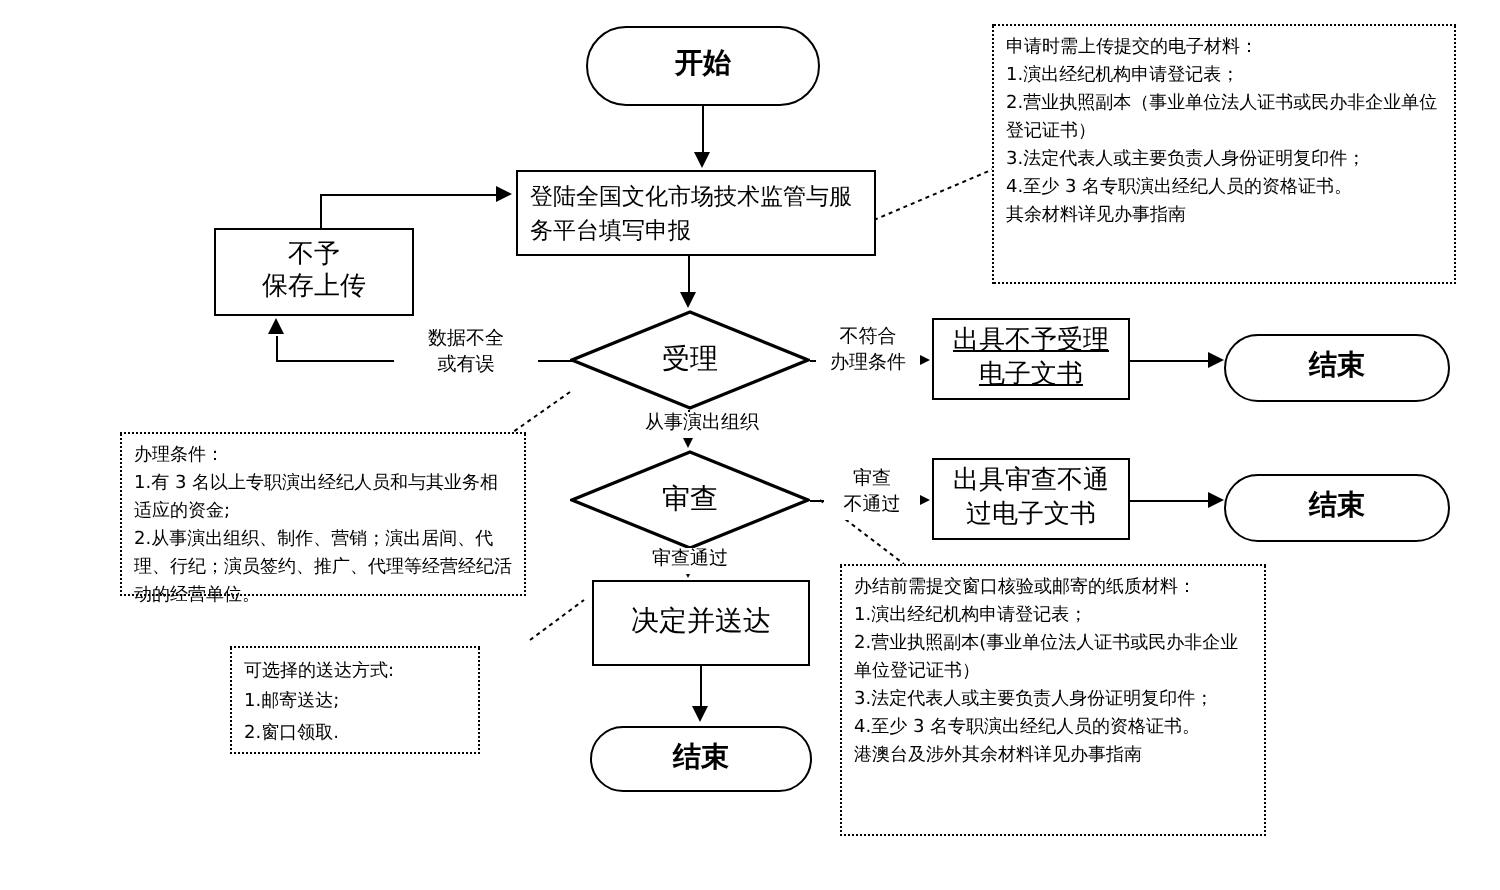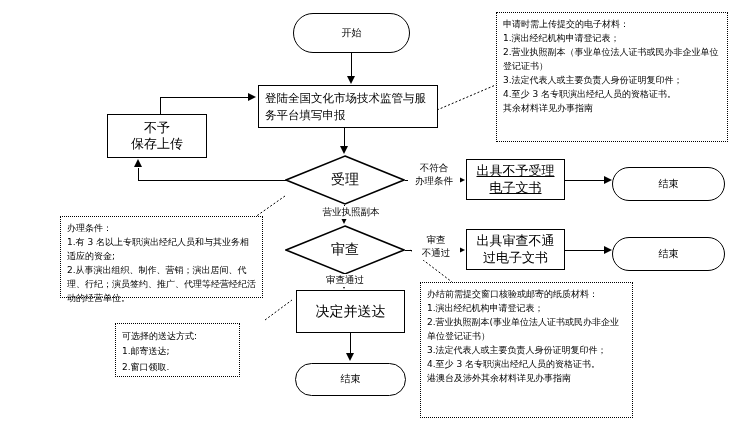--- a/index.html
+++ b/index.html
@@ -3,21 +3,21 @@
 <meta charset="utf-8">
 <style>
   html,body{margin:0;padding:0;background:#ffffff;}
   body{font-family:"DejaVu Sans","Liberation Sans",sans-serif;}
   #canvas{position:relative;width:750px;height:445px;background:#ffffff;overflow:hidden;}
 
   .node{position:absolute;box-sizing:border-box;display:flex;align-items:center;
         justify-content:center;text-align:center;color:#000;background:#fff;
         line-height:1.25;white-space:pre-line;}
 
-  .oval{border:1.6px solid #000;border-radius:999px;font-size:10px;}
+  .oval{border:1.6px solid #000;border-radius:999px;font-size:14px;font-weight:bold;}
   .rect{border:1.4px solid #000;font-size:13px;}
   .rect.small{font-size:12.5px;}
 
   .diamond{position:absolute;}
   .diamond .dshape{position:absolute;inset:0;}
   .diamond .dlabel{position:absolute;inset:0;display:flex;align-items:center;
         justify-content:center;font-size:14px;color:#000;}
 
   .note{position:absolute;box-sizing:border-box;border:1.3px dotted #000;background:#fff;
         font-size:9px;line-height:1.55;padding:5px 6px;color:#000;white-space:pre-line;
@@ -86,36 +86,38 @@
 
   <div class="edge v" style="left:351px;top:53px;height:24px;"></div>
   <div class="arrow down" style="left:347px;top:76px;"></div>
 
   <div class="edge v" style="left:344px;top:128px;height:19px;"></div>
   <div class="arrow down" style="left:340px;top:146px;"></div>
 
   <div class="edge h" style="left:138px;top:180px;width:148px;"></div>
   <div class="edge v" style="left:138px;top:168px;height:13px;"></div>
   <div class="arrow up" style="left:134px;top:159px;"></div>
+  <div class="elabel" style="left:197px;top:164px;width:70px;">数据不全
+或有误</div>
 
   <div class="edge v" style="left:160px;top:97px;height:18px;"></div>
   <div class="edge h" style="left:160px;top:97px;width:89px;"></div>
   <div class="arrow right" style="left:248px;top:93px;"></div>
 
   <div class="edge h" style="left:405px;top:180px;width:53px;"></div>
   <div class="arrow right" style="left:457px;top:176px;"></div>
   <div class="elabel" style="left:408px;top:163px;width:50px;font-family:Liberation Mono, monospace;">不符合
 办理条件</div>
 
   <div class="edge h" style="left:565px;top:180px;width:41px;"></div>
   <div class="arrow right" style="left:604px;top:176px;"></div>
 
   <div class="edge v" style="left:344px;top:205px;height:12px;"></div>
   <div class="arrow down" style="left:340px;top:216px;"></div>
-  <div class="elabel" style="left:310px;top:206px;width:80px;">营业执照副本</div>
+  <div class="elabel" style="left:310px;top:206px;width:80px;">从事演出组织</div>
 
   <div class="edge h" style="left:405px;top:250px;width:53px;"></div>
   <div class="arrow right" style="left:457px;top:246px;"></div>
   <div class="elabel" style="left:412px;top:234px;width:46px;">审查
 不通过</div>
 
   <div class="edge h" style="left:565px;top:250px;width:41px;"></div>
   <div class="arrow right" style="left:604px;top:246px;"></div>
 
   <div class="edge v" style="left:344px;top:275px;height:7px;"></div>

